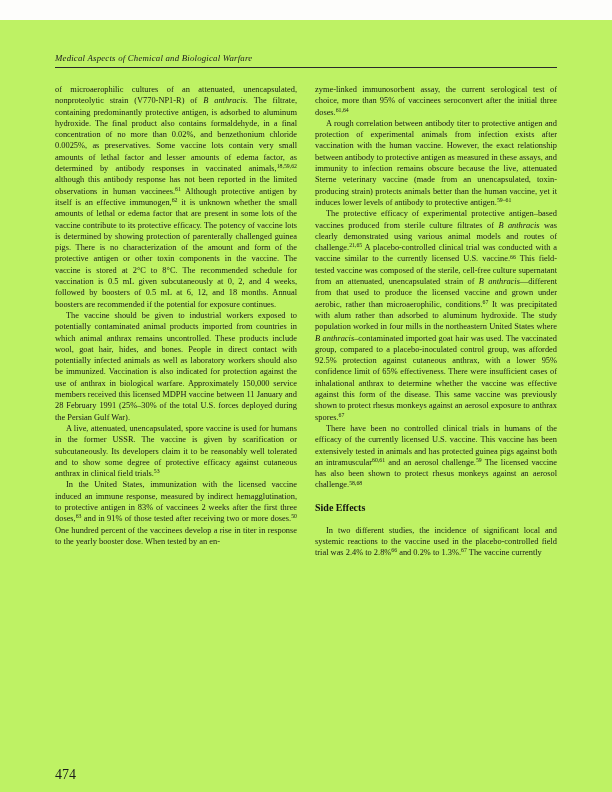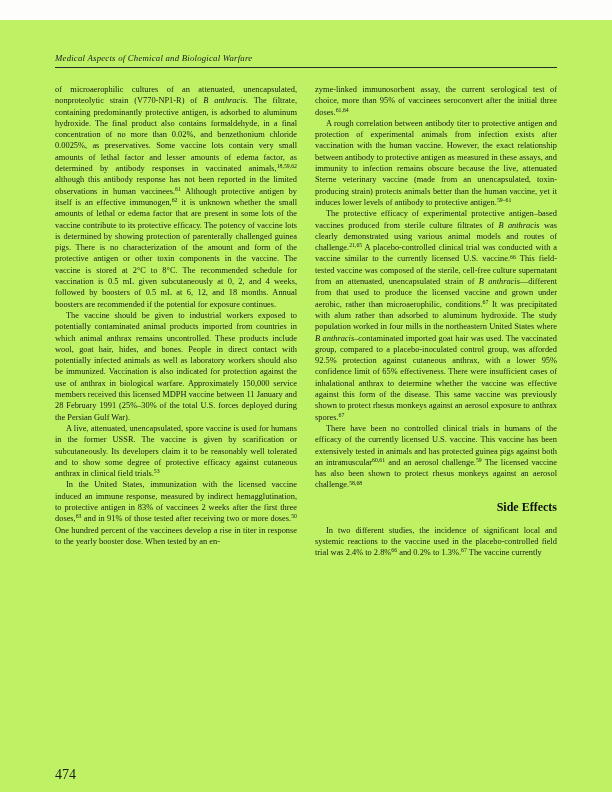--- a/index.html
+++ b/index.html
@@ -55,23 +55,23 @@
     font-size: 8.4px;
     line-height: 11.3px;
     text-align: justify;
     color: #161616;
   }
 
   .para { margin: 0; }
   .para.indent { text-indent: 11px; }
 
   .sect-heading {
-    font-size: 12px;
+    font-size: 10px;
     font-weight: bold;
-    text-align: right;
+    text-align: left;
     margin: 11.3px 0;
     color: #111;
   }
 
   sup {
     font-size: 5.8px;
     line-height: 0;
     vertical-align: baseline;
     position: relative;
     top: -2.8px;

